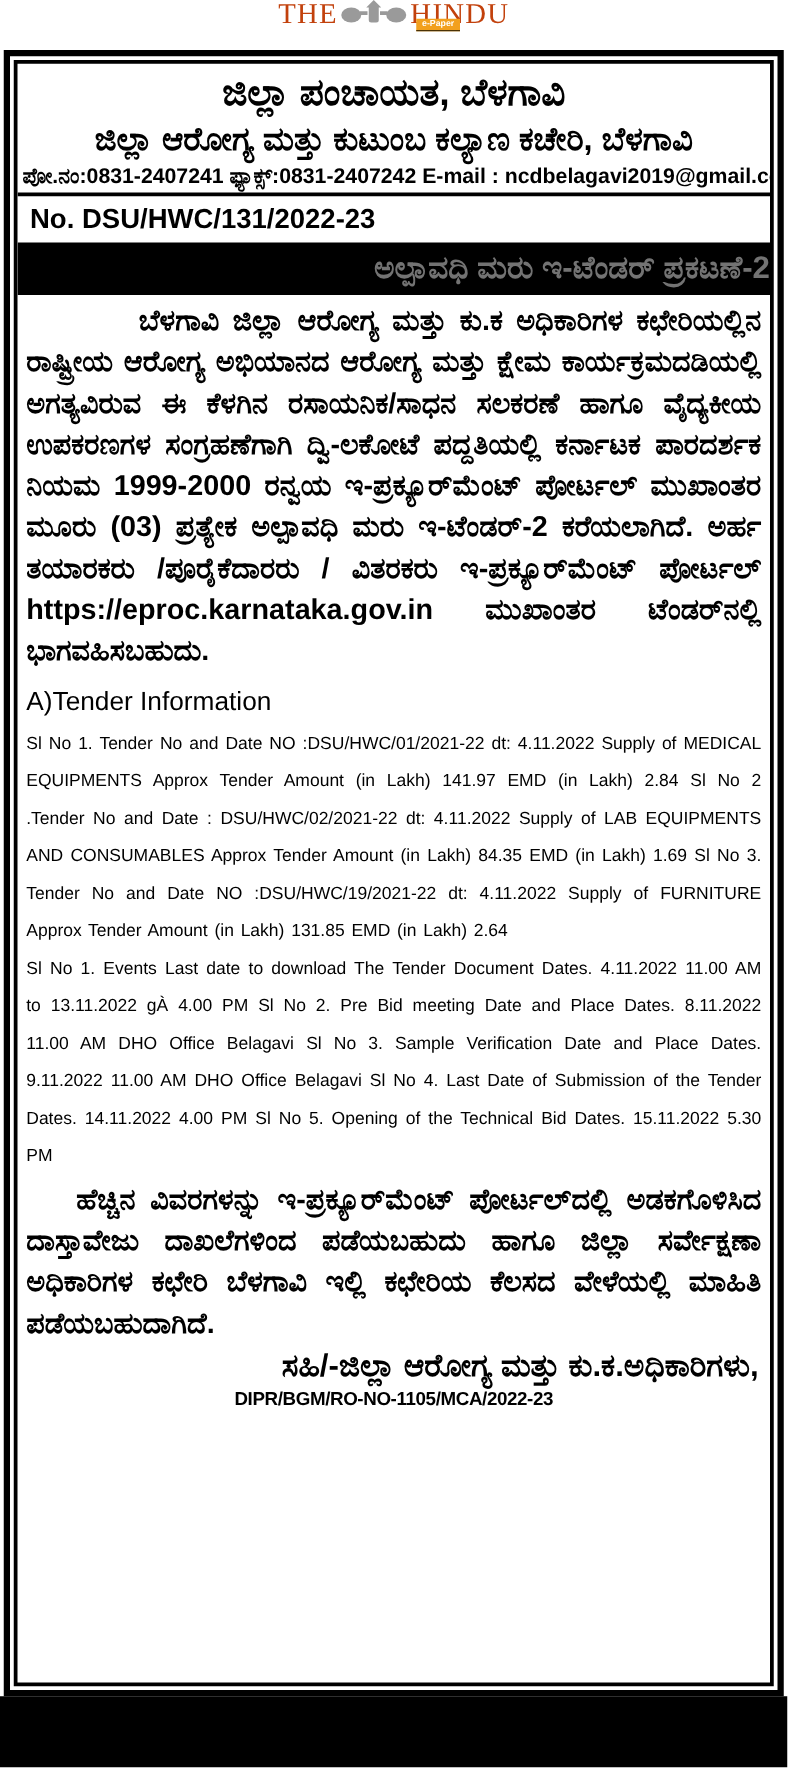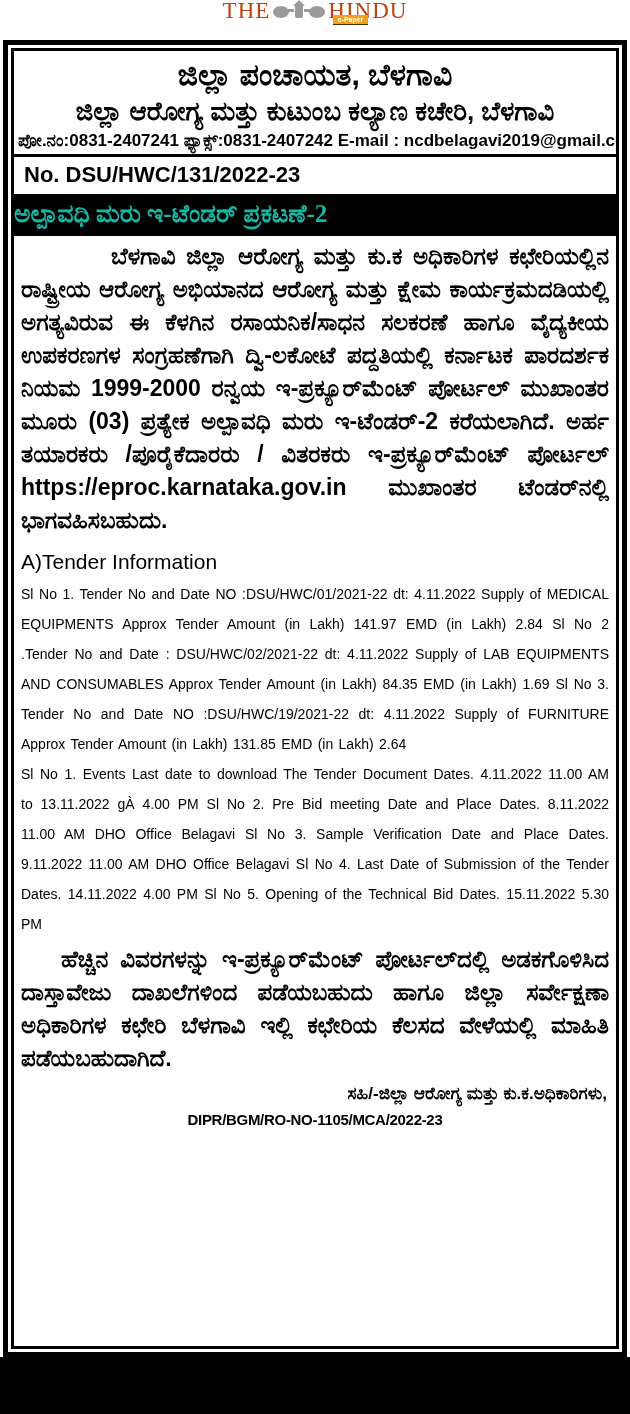--- a/index.html
+++ b/index.html
@@ -43,38 +43,38 @@
   .hdr-line2{font-size:26px;font-weight:bold;line-height:33px;white-space:nowrap;}
   .hdr-contact{font-size:17px;font-weight:bold;line-height:25px;white-space:nowrap;}
   
   .refrow{
     display:flex;justify-content:space-between;align-items:center;
     font-weight:bold;font-size:22px;padding:5px 12px 6px 10px;text-align:right;
   }
   .refrow .date-group{display:flex;gap:14px;}
   
   .banner{
-    background:#000;color:#14b8a6;text-align:left;
-    font-size:25px;font-weight:bold;line-height:30px;padding:5px 0 7px;font-family:Liberation Serif, serif;
+    background:#000;color:#737373;text-align:right;
+    font-size:25px;font-weight:bold;line-height:30px;padding:5px 0 7px;
   }
   
   .content{padding:4px 7px 0 7px;flex:1;}
   .kpara{
     font-size:23px;line-height:33px;text-align:justify;
     font-weight:bold;margin:0;
   }
   .kpara.intro{text-indent:90px;}
   .kpara.closing{text-indent:40px;margin-top:4px;}
   .eng-head{font-size:21px;line-height:26px;margin:12px 0 4px 0;font-weight:normal;}
   .eng-para{
     font-size:14px;line-height:30px;text-align:justify;margin:0;
     word-spacing:1.5px;
   }
   .sig-line1{
-    text-align:right;font-size:17px;font-weight:bold;line-height:33px;
+    text-align:right;font-size:25px;font-weight:bold;line-height:33px;
     padding-right:2px;margin-top:2px;
   }
   .bottomrow{display:flex;align-items:center;margin-top:1px;flex-direction:column;}
   .dipr{flex:0 0 310px;font-size:15px;font-weight:bold;letter-spacing:-0.3px;}
   .sig-line2{flex:1;text-align:center;font-size:24px;font-weight:bold;line-height:30px;}
   
   .bottom-band{position:absolute;left:0;right:0;bottom:0;height:57px;background:#000;}
 </style>
 </head>
 <body>

